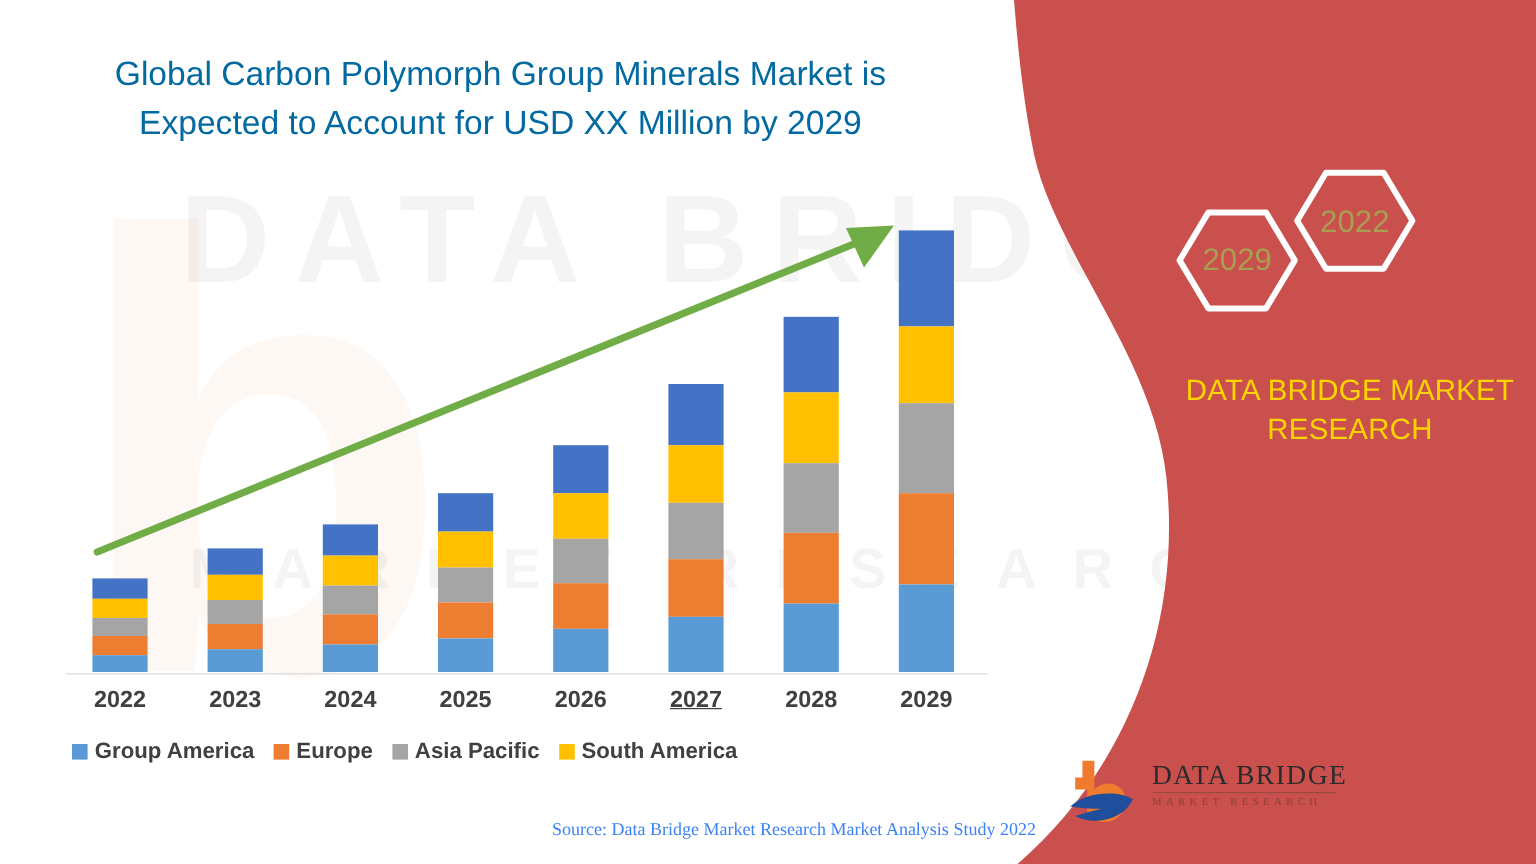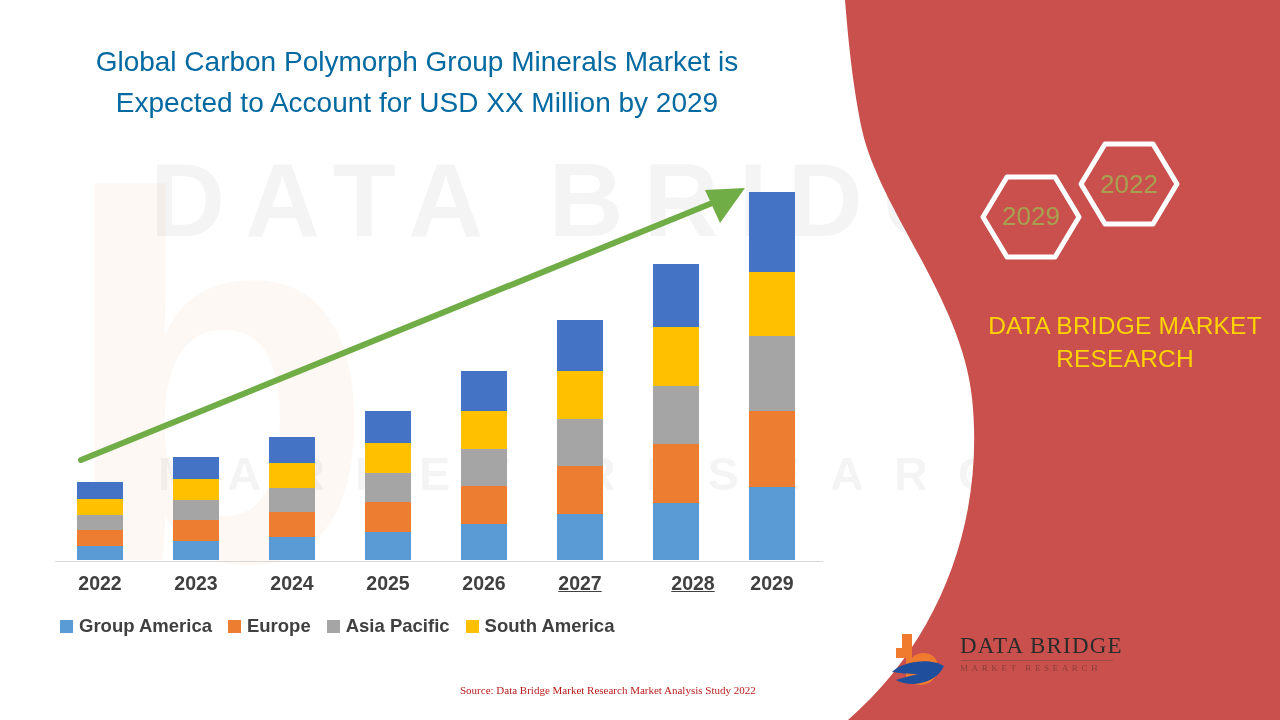--- a/index.html
+++ b/index.html
@@ -68,21 +68,21 @@
   .legend-swatch{width:13px;height:13px;display:block;flex:0 0 auto;}
   .legend-label{font-size:18.5px;font-weight:700;color:#404040;white-space:nowrap;}
 
   
   .footer-dmca{
     position:absolute;left:60px;top:683px;
     font-family:"Liberation Serif",serif;font-size:13.5px;color:#000;
   }
   .footer-source{
     position:absolute;left:460px;top:684px;
-    font-family:"Liberation Serif",serif;font-size:11px;color:#b91c1c;
+    font-family:"Liberation Serif",serif;font-size:15px;color:#3b82f6;
   }
 
   
   .panel-title{
     position:absolute;left:893px;top:6px;width:368px;
     text-align:center;color:#fff;font-size:23.5px;line-height:1.43;font-weight:400;
   }
   .hexes{position:absolute;left:975px;top:125px;width:215px;height:160px;}
   .brand-text{
     position:absolute;left:965px;top:310px;width:320px;text-align:center;
@@ -216,21 +216,21 @@
     </svg>
   </div>
 
   <div class="x-labels">
     <span class="x-label" style="left:5px;">2022</span>
     <span class="x-label" style="left:101px;">2023</span>
     <span class="x-label" style="left:197px;">2024</span>
     <span class="x-label" style="left:293px;">2025</span>
     <span class="x-label" style="left:389px;">2026</span>
     <span class="x-label" style="left:485px;text-decoration:underline;">2027</span>
-    <span class="x-label" style="left:598px;text-decoration:underline;">2028</span>
+    <span class="x-label" style="left:581px;">2028</span>
     <span class="x-label" style="left:677px;">2029</span>
   </div>
 
   <div class="legend">
     <div class="legend-item">
       <span class="legend-swatch" style="background:#5B9BD5;"></span>
       <span class="legend-label">Group America</span>
     </div>
     <div class="legend-item">
       <span class="legend-swatch" style="background:#ED7D31;"></span>

